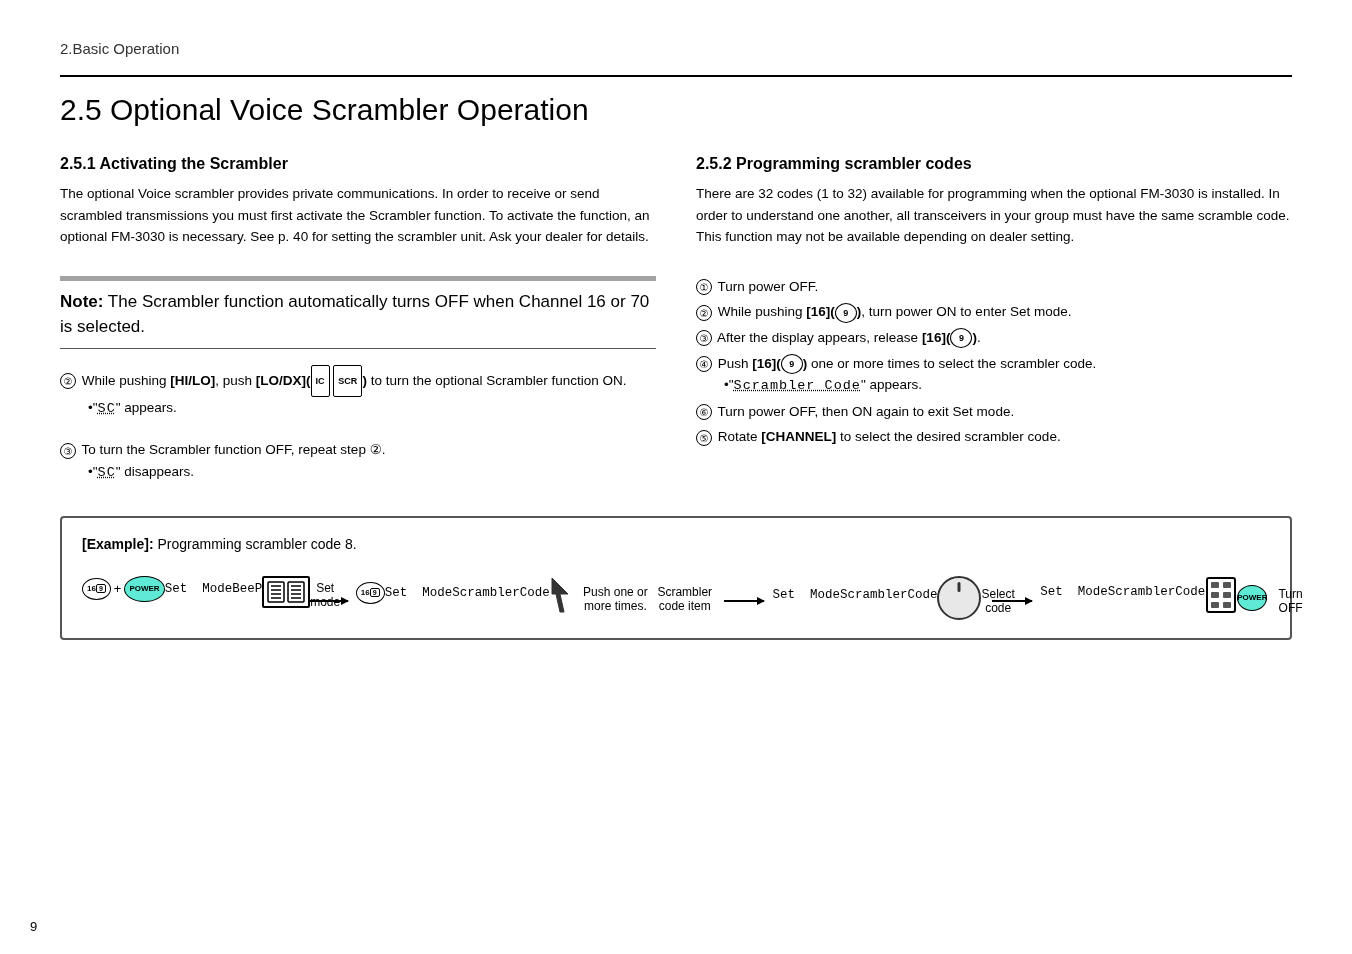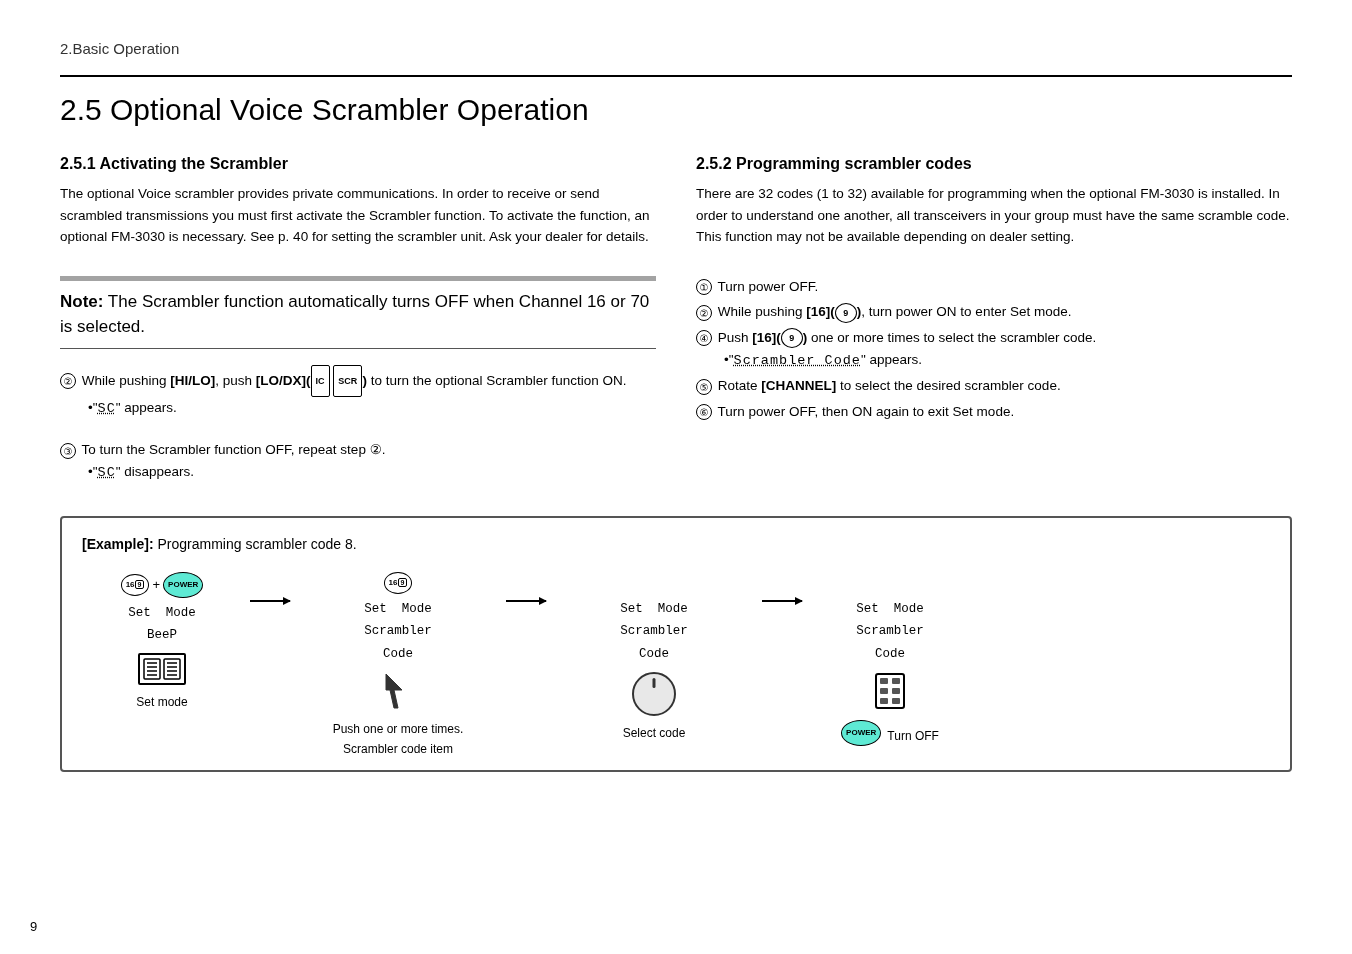--- a/index.html
+++ b/index.html
@@ -86,21 +86,21 @@
     .example-title strong {
       font-weight: bold;
     }
     .diagram-row {
       display: flex;
       align-items: flex-start;
       gap: 0;
     }
     .diagram-section {
       display: flex;
-      flex-direction: column;
+      flex-direction: row;
       align-items: center;
       min-width: 160px;
     }
     .diagram-section.wide {
       min-width: 200px;
     }
     .diagram-label-top {
       font-size: 12.5px;
       font-family: 'Courier New', monospace;
       text-align: center;
@@ -309,31 +309,35 @@
     <ol class="steps">
       <li>
         <span class="circle-num">①</span>
         Turn power OFF.
       </li>
       <li style="margin-top:4px;">
         <span class="circle-num">②</span>
         While pushing <span class="kbd">[16](</span><span class="key-circle">9</span><span class="kbd">)</span>, turn power ON to enter Set mode.
       </li>
       <li style="margin-top:4px;">
+        <span class="circle-num">③</span>
+        After the display appears, release <span class="kbd">[16](</span><span class="key-circle">9</span><span class="kbd">)</span>.
+      </li>
+      <li style="margin-top:4px;">
         <span class="circle-num">④</span>
         Push <span class="kbd">[16](</span><span class="key-circle">9</span><span class="kbd">)</span> one or more times to select the scrambler code.
         <div class="sub-bullet">•"<span class="dotted-text">Scrambler Code</span>" appears.</div>
       </li>
       <li style="margin-top:4px;">
+        <span class="circle-num">⑥</span>
+        Turn power OFF, then ON again to exit Set mode.
+      </li>
+      <li style="margin-top:4px;">
         <span class="circle-num">⑤</span>
         Rotate <span class="kbd">[CHANNEL]</span> to select the desired scrambler code.
-      </li>
-      <li style="margin-top:4px;">
-        <span class="circle-num">⑥</span>
-        Turn power OFF, then ON again to exit Set mode.
       </li>
     </ol>
   </div>
 </div>
 
 <div class="example-box">
   <div class="example-title">
     <strong>[Example]:</strong><span> Programming scrambler code 8.</span>
   </div>
 

